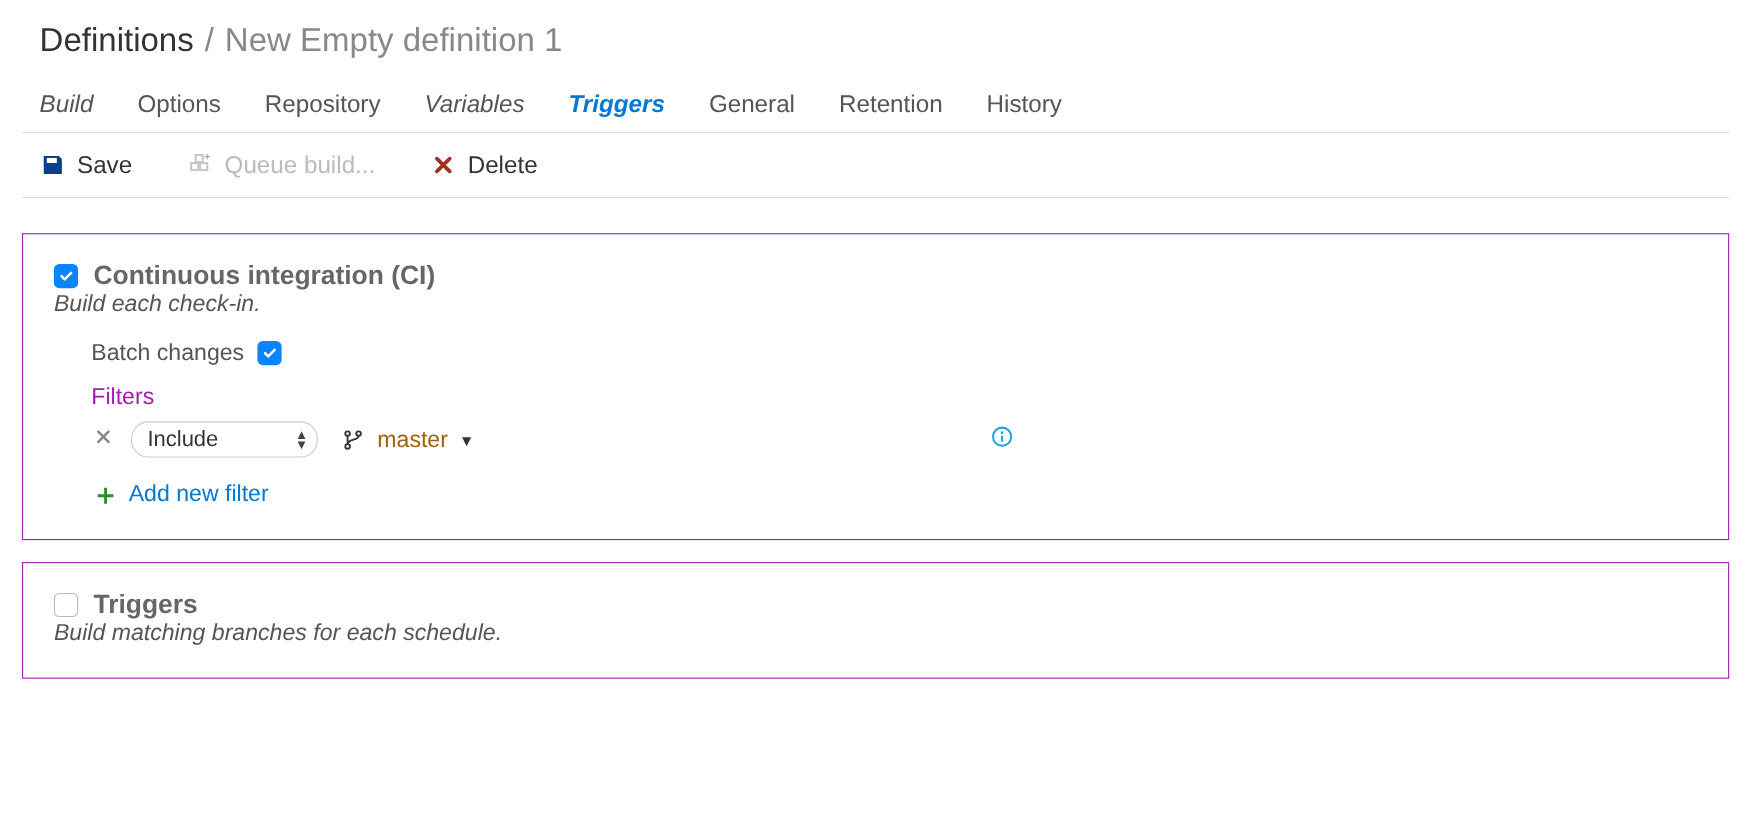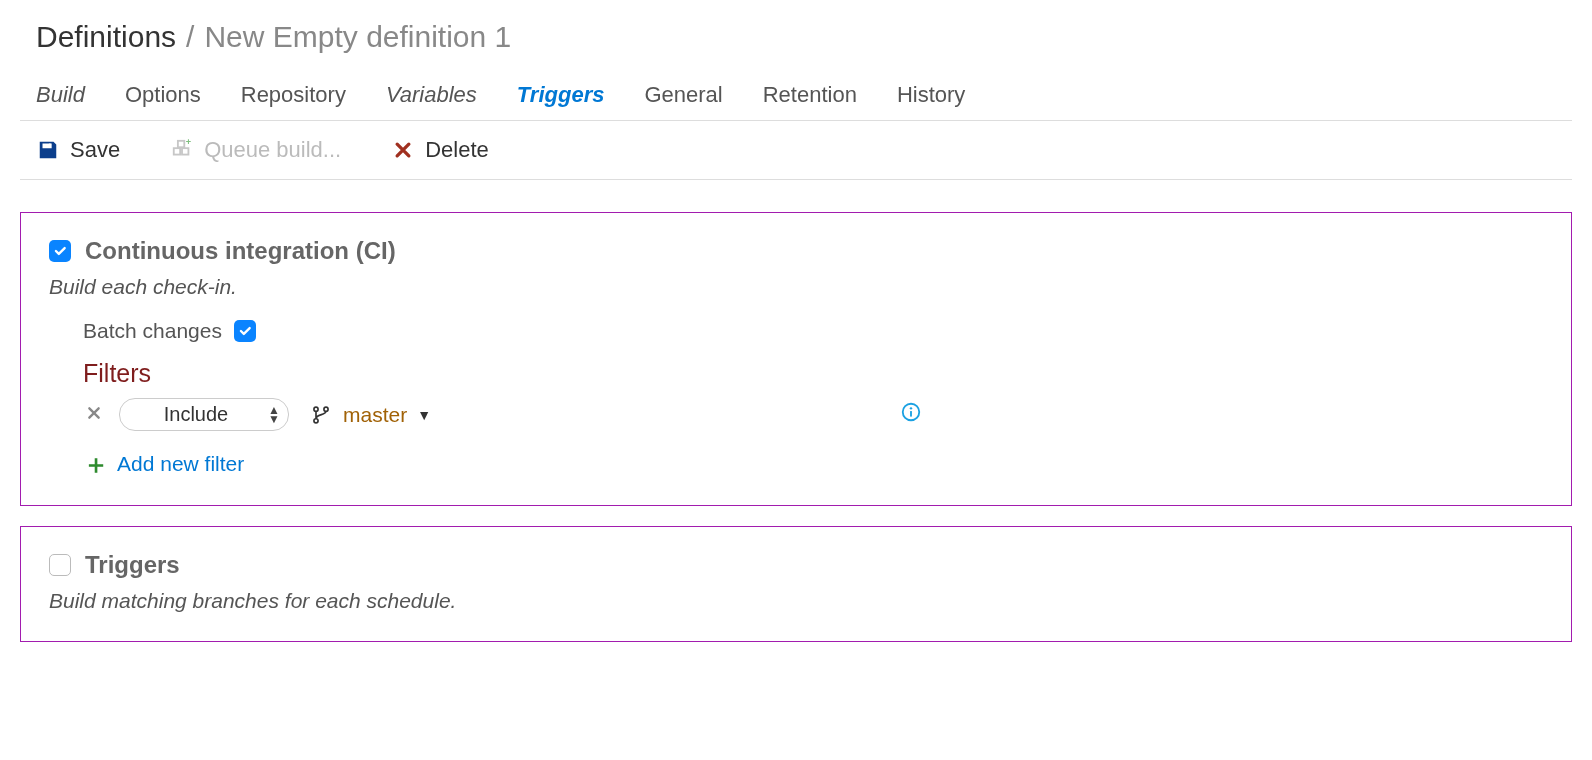--- a/index.html
+++ b/index.html
@@ -53,55 +53,54 @@
     margin-top: 32px;
     padding: 24px 28px 28px 28px;
   }
   .panel + .panel { margin-top: 20px; }
   .panel-header {
     display: flex;
     align-items: center;
     gap: 14px;
   }
   .panel-title { font-size: 24px; font-weight: 700; color: #666; }
-  .panel-desc { font-style: italic; color: #555; margin-top: 10px; font-size: 21px; }
+  .panel-desc { font-style: italic; color: #555; font-size: 21px; }
   .checkbox {
     width: 22px; height: 22px;
     border-radius: 5px;
     display: inline-flex;
     align-items: center;
     justify-content: center;
     flex-shrink: 0;
   }
   .checkbox.checked { background: #0a84ff; }
   .checkbox.unchecked { background: #fff; border: 1.5px solid #bbb; }
   .checkbox.checked svg path { stroke: #fff; }
   .section {
     margin-left: 34px;
     margin-top: 20px;
   }
   .row { display: flex; align-items: center; gap: 12px; margin-top: 8px; }
   .label { color: #555; font-size: 21px; }
-  .filters-label { color: #7f1d1d; font-size: 25px; margin-top: 16px; }
+  .filters-label { color: #a21caf; font-size: 21px; margin-top: 16px; }
   .filter-row {
     display: flex;
     align-items: center;
     gap: 14px;
     margin-top: 10px;
   }
   .remove-x { color: #888; font-size: 20px; cursor: pointer; width:22px; text-align:center;}
   .select {
     border: 1px solid #ccc;
     border-radius: 16px;
     padding: 4px 30px 4px 14px;
     font-size: 20px;
     background: #fff;
     position: relative;
     min-width: 170px;
-    text-align: center;
   }
   .select-arrows {
     position: absolute; right: 8px; top: 50%; transform: translateY(-50%);
     font-size: 12px; line-height: 9px; color:#444;
   }
   .branch-picker { display:flex; align-items:center; gap:10px; margin-left: 6px; cursor:pointer; }
   .branch-name { color: #a16207; font-size: 21px; }
   .caret-down { font-size: 14px; color:#333; }
   .info-icon-wrap { margin-left: auto; margin-right: 620px; }
   .add-filter {

